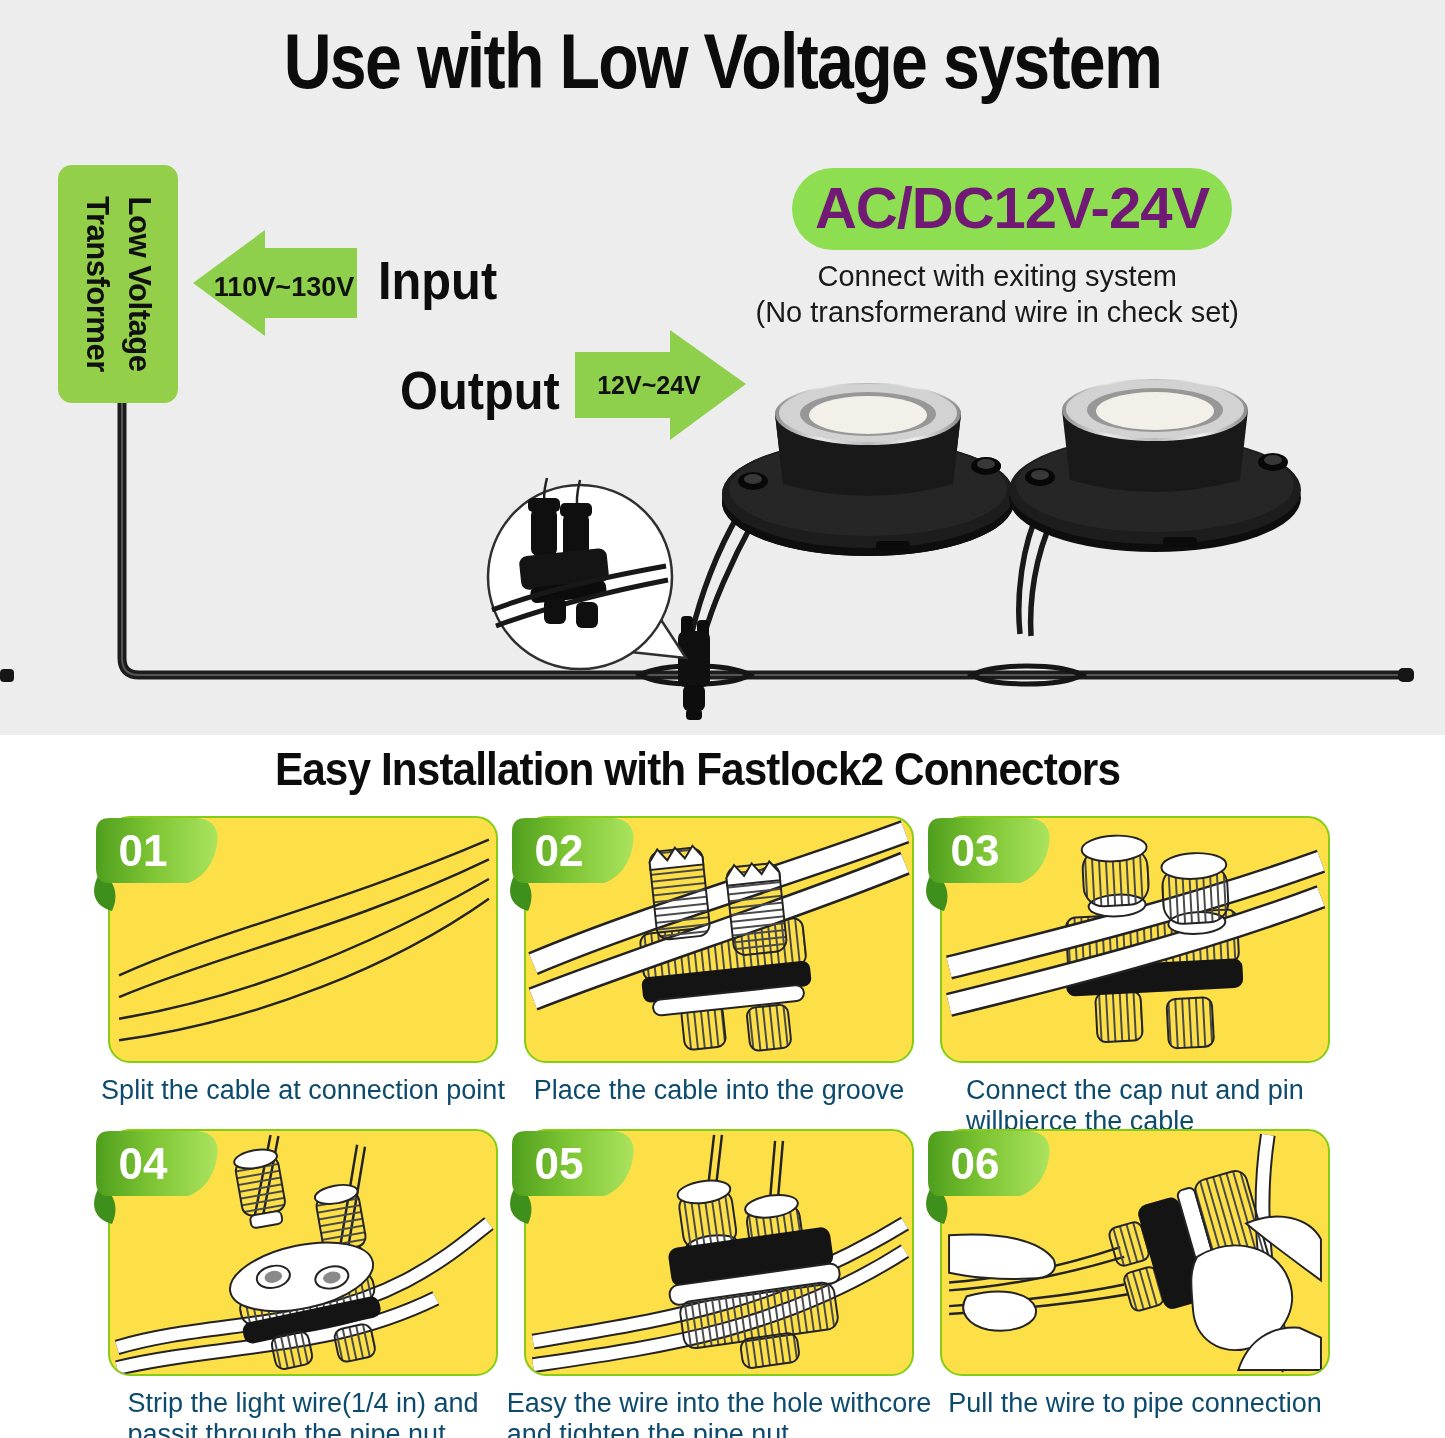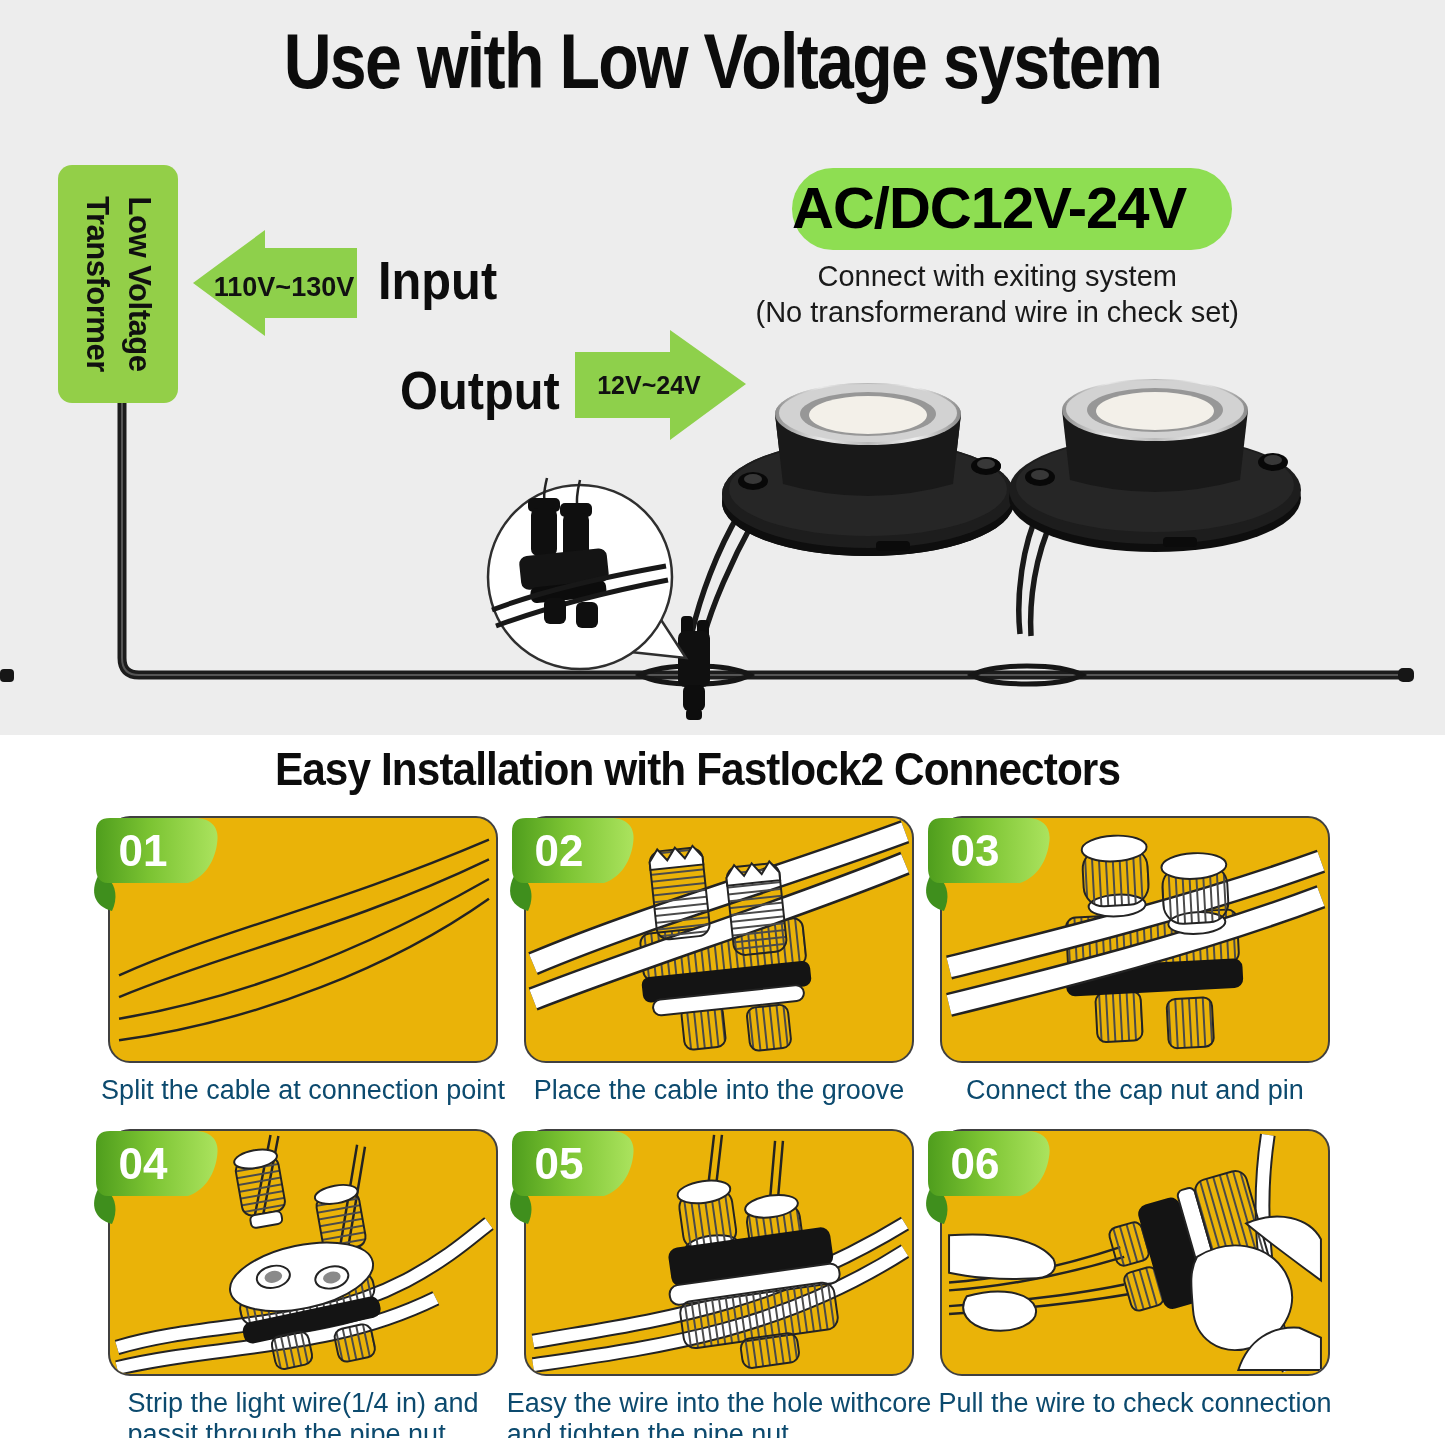--- a/index.html
+++ b/index.html
@@ -15,33 +15,33 @@
   .transformer-text{position:absolute;left:50%;top:50%;width:238px;height:120px;
                     transform:translate(-50%,-50%) rotate(90deg);
                     display:flex;flex-direction:column;justify-content:center;text-align:center;
                     font-size:31px;font-weight:bold;line-height:42px;color:#101010;letter-spacing:-.5px;}
   .transformer-text span{display:block;}
   .input-label{position:absolute;left:378px;top:250px;font-size:53px;font-weight:bold;
                transform:scaleX(.92);transform-origin:left;color:#0d0d0d;}
   .output-label{position:absolute;left:400px;top:360px;font-size:53px;font-weight:bold;
                 transform:scaleX(.92);transform-origin:left;color:#0d0d0d;}
   .voltage-pill{position:absolute;left:792px;top:168px;width:440px;height:82px;background:#8ede52;
-                border-radius:42px;line-height:80px;font-size:58px;font-weight:bold;
-                color:#000000;letter-spacing:-1px;}
+                border-radius:42px;text-align:center;line-height:80px;font-size:58px;font-weight:bold;
+                color:#701a75;letter-spacing:-1px;}
   .pill-caption{position:absolute;right:206px;top:258px;text-align:center;font-size:29px;
                 line-height:36px;color:#1a1a1a;}
   .pill-caption span{display:block;}
   
   .install-section{position:absolute;left:0;top:735px;width:1395px;height:703px;background:#fff;}
   .install-title{margin:6px 0 0 0;width:100%;text-align:center;font-size:47px;font-weight:bold;
                  letter-spacing:-1px;transform:scaleX(.9);color:#0c0c0c;}
   .grid{margin:20px 108px 0 108px;display:grid;grid-template-columns:repeat(3,390px);
         grid-auto-rows:313px;column-gap:26px;}
   .cell{position:relative;}
-  .panel{position:relative;width:386px;height:243px;background:#eab308;border:2px solid #404040;
+  .panel{position:relative;width:386px;height:243px;background:#fde047;border:2px solid #84cc16;
          border-radius:22px;}
   .illus{position:absolute;left:0;top:0;width:386px;height:243px;border-radius:20px;}
   .ribbon{position:absolute;left:-24px;top:-6px;width:150px;height:112px;pointer-events:none;}
   .ribbon text{font-family:"Liberation Sans",sans-serif;font-size:44px;font-weight:bold;fill:#ffffff;}
   .caption{margin-top:12px;display:flex;justify-content:center;font-size:27px;line-height:31px;
            color:#0c4a6e;white-space:nowrap;}
   .cap-inner{text-align:left;}
   .cap-inner .cl{display:block;}
   .w{fill:#fff;stroke:#232323;stroke-width:2;}
   .hv{fill:url(#pv);stroke:#232323;stroke-width:2;}
@@ -265,20 +265,21 @@
           </svg>
           <svg class="ribbon" viewBox="0 0 150 112">
             <path d="M12,64 C4,80 8,94 26,99 C32,86 30,74 22,66 Z" fill="#3f8f1d"></path>
             <path d="M24,6 L108,6 C126,6 134,16 131,32 C128,52 117,66 102,71 L22,71 C13,71 10,64 10,56 L10,20 C10,10 15,6 24,6 Z" fill="url(#rg)"></path>
             <text x="57" y="54" text-anchor="middle">03</text>
           </svg>
         </div>
         <div class="caption">
             <div class="cap-inner">
           <span class="cl">Connect the cap nut and pin</span>
+          <span class="cl">willpierce the cable</span>
         </div>
           </div>
       </div>
 
       <div class="cell">
         <div class="panel">
           <svg class="illus" viewBox="0 0 390 247">
             <path class="thin" d="M162,4 L146,86 M170,5 L154,88"></path>
             <path class="thin" d="M250,14 L232,122 M258,16 L240,124"></path>
             <g transform="rotate(-10 152 58)">
@@ -378,21 +379,21 @@
             <path class="w" d="M300,243 C310,212 334,198 362,200 L384,210 L384,243 Z"></path>
           </svg>
           <svg class="ribbon" viewBox="0 0 150 112">
             <path d="M12,64 C4,80 8,94 26,99 C32,86 30,74 22,66 Z" fill="#3f8f1d"></path>
             <path d="M24,6 L108,6 C126,6 134,16 131,32 C128,52 117,66 102,71 L22,71 C13,71 10,64 10,56 L10,20 C10,10 15,6 24,6 Z" fill="url(#rg)"></path>
             <text x="57" y="54" text-anchor="middle">06</text>
           </svg>
         </div>
         <div class="caption">
             <div class="cap-inner">
-          <span class="cl">Pull the wire to check connection</span>
+          <span class="cl">Pull the wire to pipe connection</span>
           <span class="cl"></span>
         </div>
           </div>
       </div>
 
     </div>
   </section>
 </div>
 
 </body></html>

